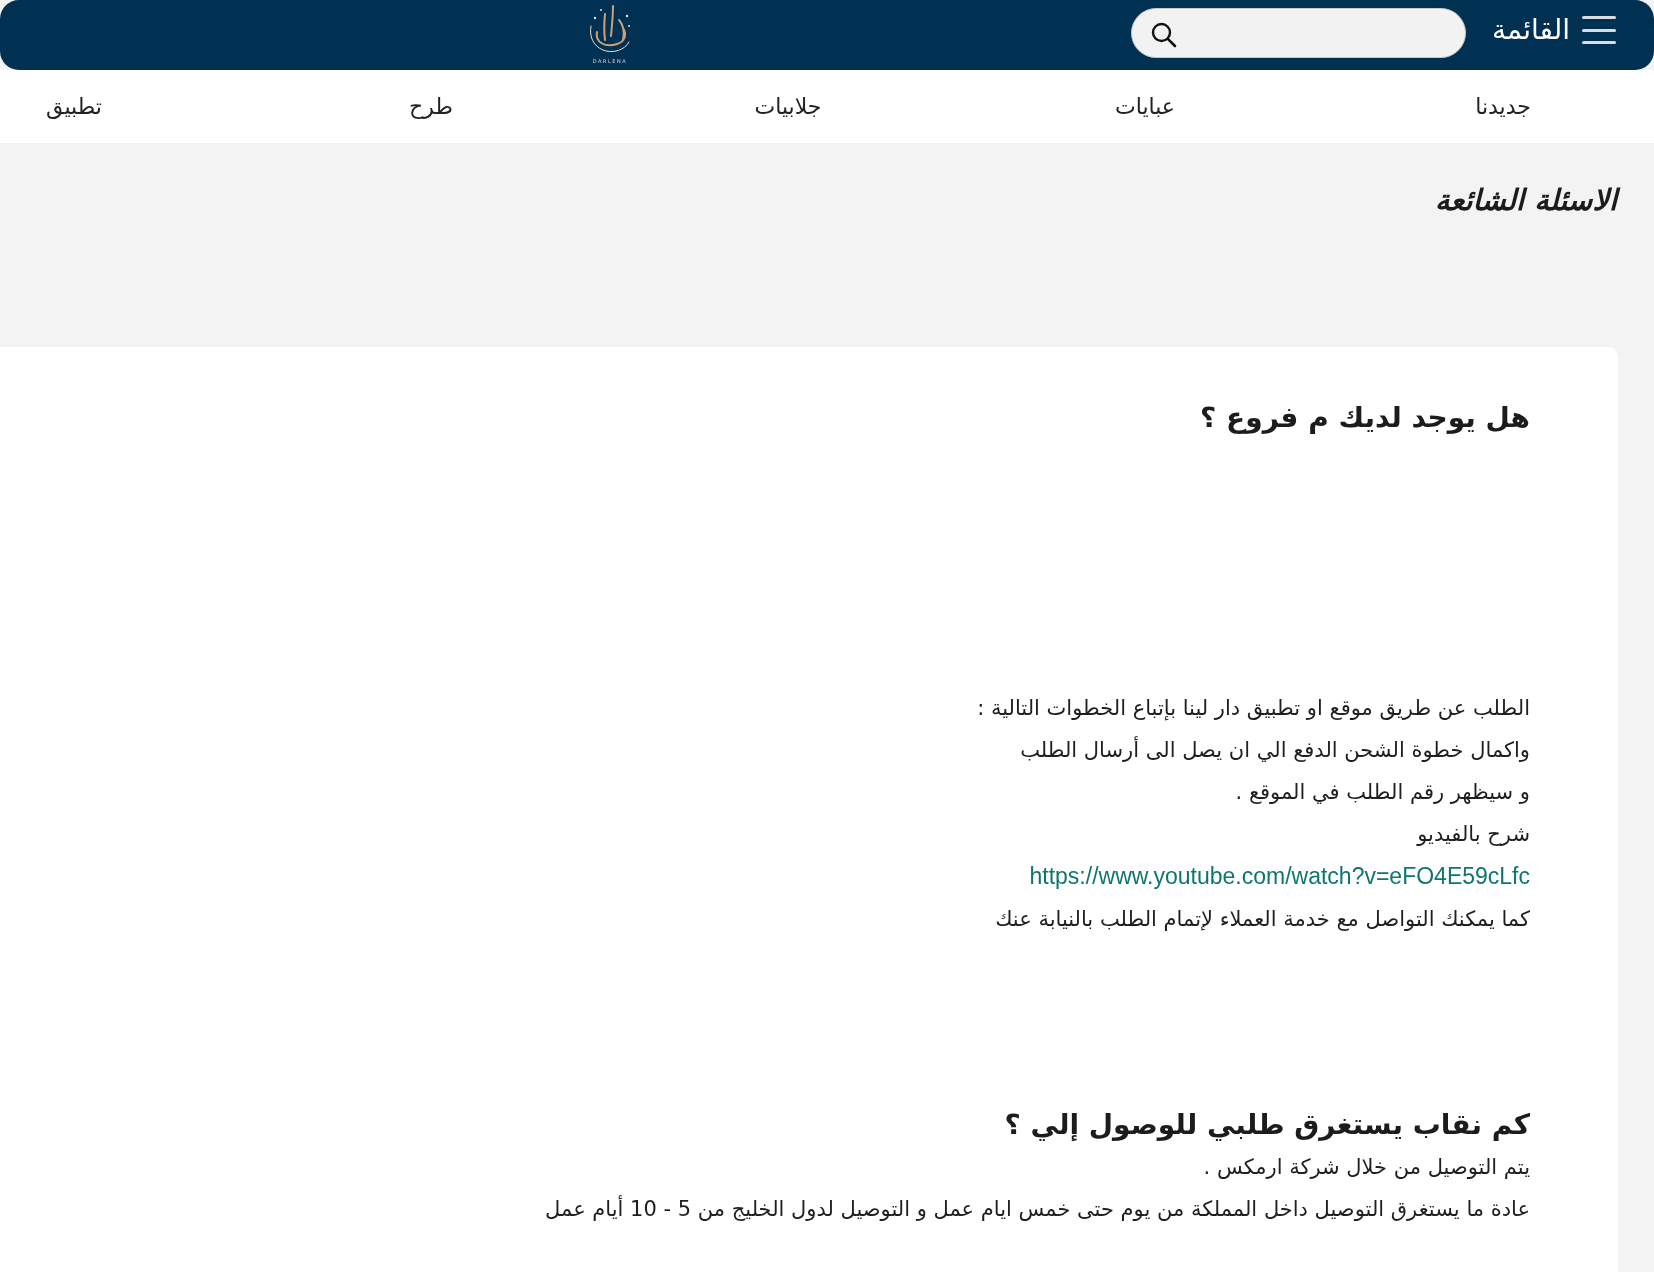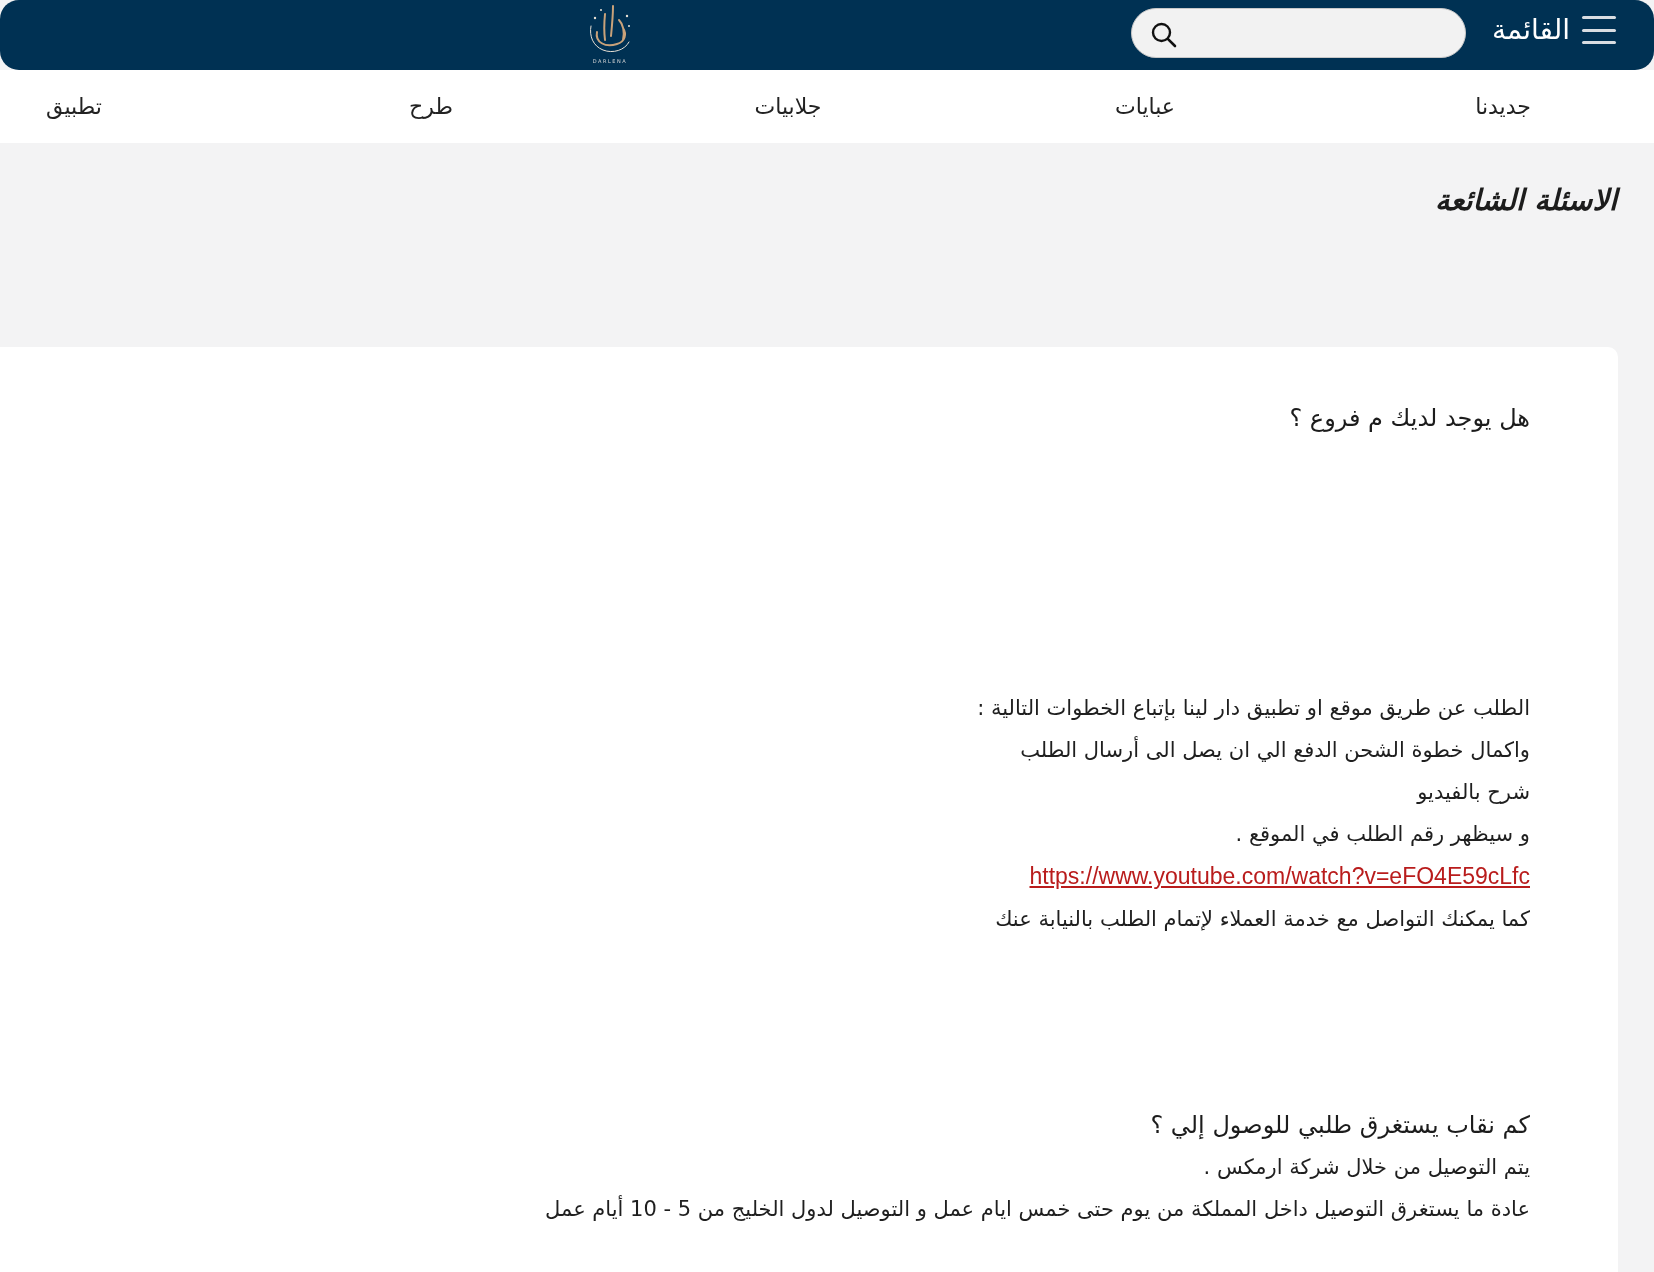--- a/index.html
+++ b/index.html
@@ -101,33 +101,32 @@
       border-top-right-radius: 10px;
     }
     .faq {
       position: absolute;
       right: 88px;
       direction: rtl;
       text-align: right;
       white-space: nowrap;
     }
     .q {
-      font-size: 24px;
-      font-weight: normal;
+      font-size: 28px;
+      font-weight: bold;
       color: #1c1c1c;
       line-height: 42px;
     }
     .a {
       font-size: 21px;
       color: #1f1f1f;
       line-height: 42px;
     }
     .a a {
-      color: #b91c1c;
-      text-decoration: underline;
+      color: #0f766e;
       font-family: "Liberation Sans", sans-serif;
       font-size: 23px;
       text-align: center;
     }
   </style>
 </head>
 <body>
 
 <div class="header">
   <div class="menu-btn">
@@ -172,22 +171,22 @@
 
 <div class="card">
 
   <div class="faq" style="top:50px">
     <div class="q">هل يوجد لديك م فروع ؟</div>
   </div>
 
   <div class="faq" style="top:340px">
     <div class="a">الطلب عن طريق موقع او تطبيق دار لينا بإتباع الخطوات التالية :</div>
     <div class="a">واكمال خطوة الشحن الدفع الي ان يصل الى أرسال الطلب</div>
+    <div class="a">و سيظهر رقم الطلب في الموقع .</div>
     <div class="a">شرح بالفيديو</div>
-    <div class="a">و سيظهر رقم الطلب في الموقع .</div>
     <div class="a">
       <a>https://www.youtube.com/watch?v=eFO4E59cLfc</a>
     </div>
     <div class="a">كما يمكنك التواصل مع خدمة العملاء لإتمام الطلب بالنيابة عنك</div>
   </div>
 
   <div class="faq" style="top:757px">
     <div class="q">كم نقاب يستغرق طلبي للوصول إلي ؟</div>
     <div class="a">يتم التوصيل من خلال شركة ارمكس .</div>
     <div class="a">عادة ما يستغرق التوصيل داخل المملكة من يوم حتى خمس ايام عمل و التوصيل لدول الخليج من 5 - 10 أيام عمل</div>

